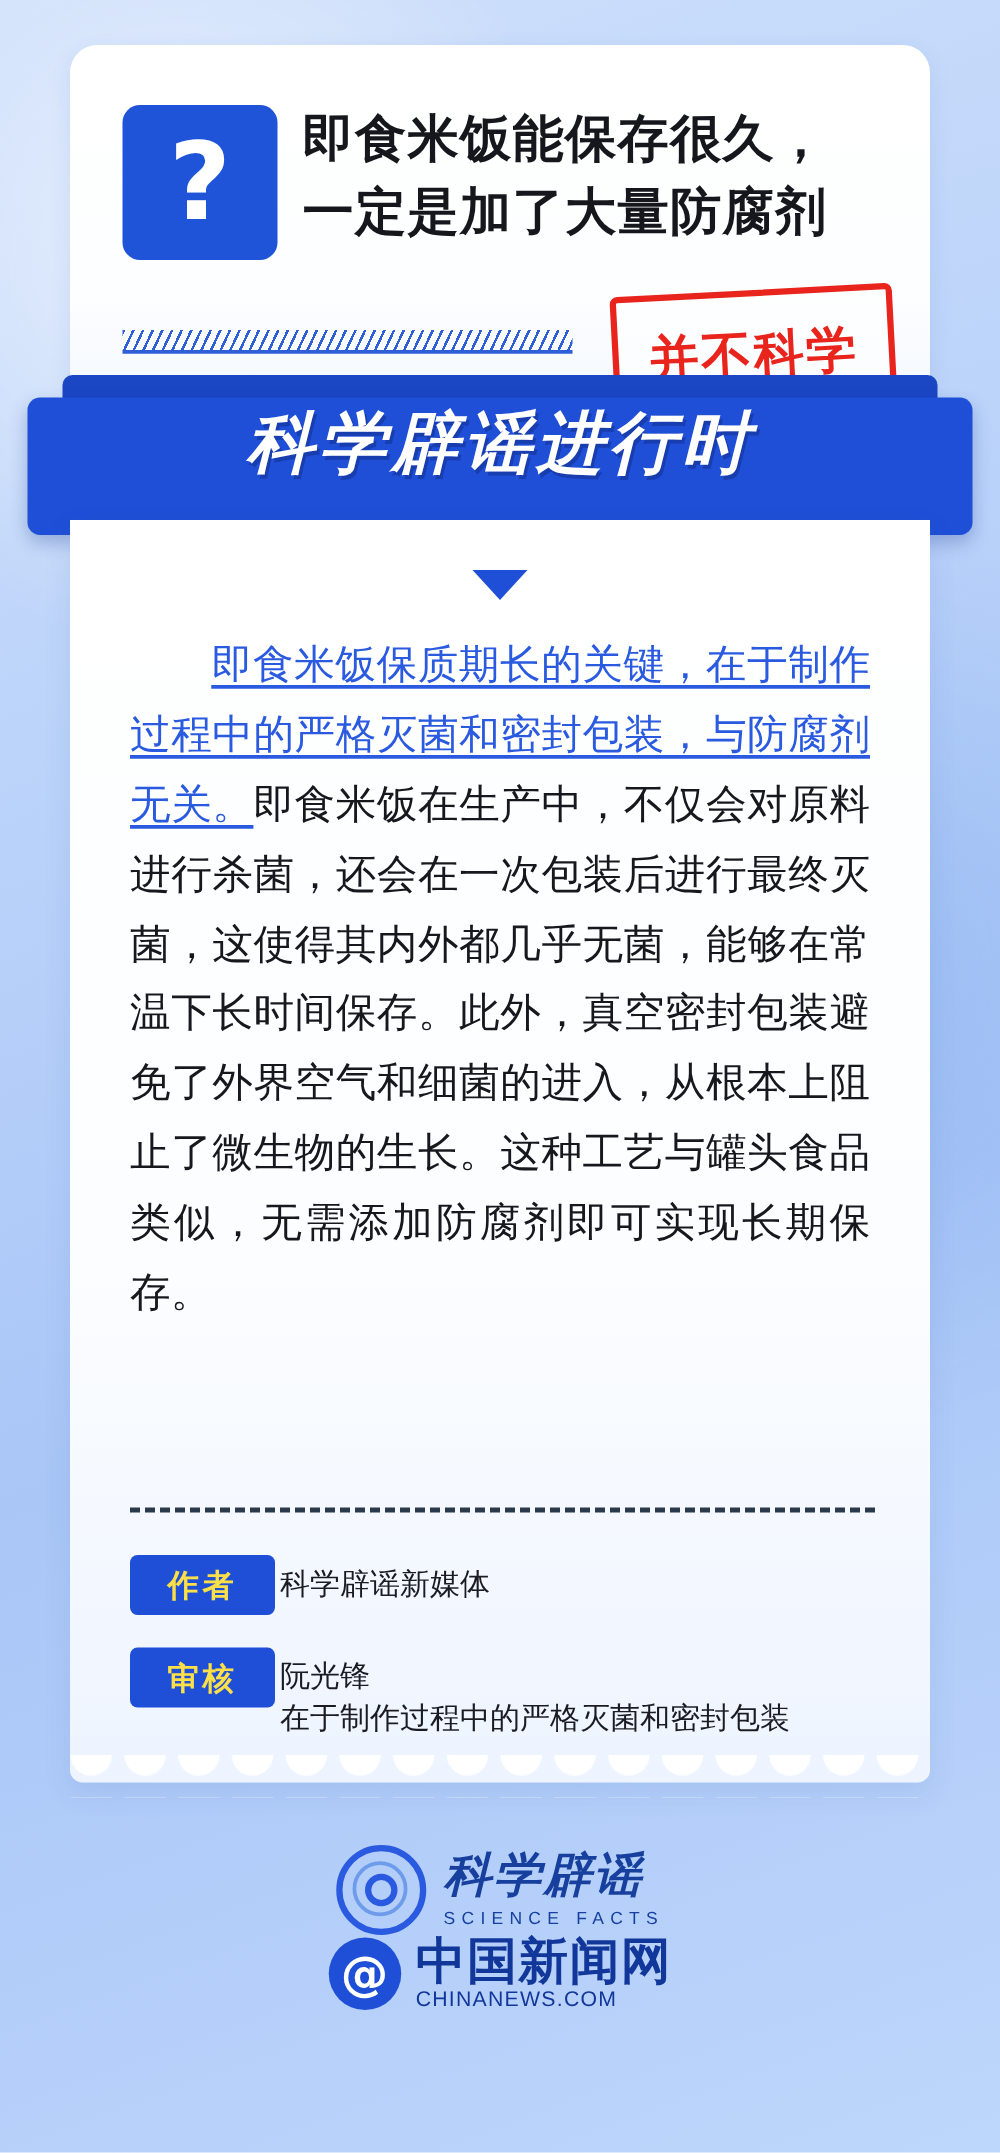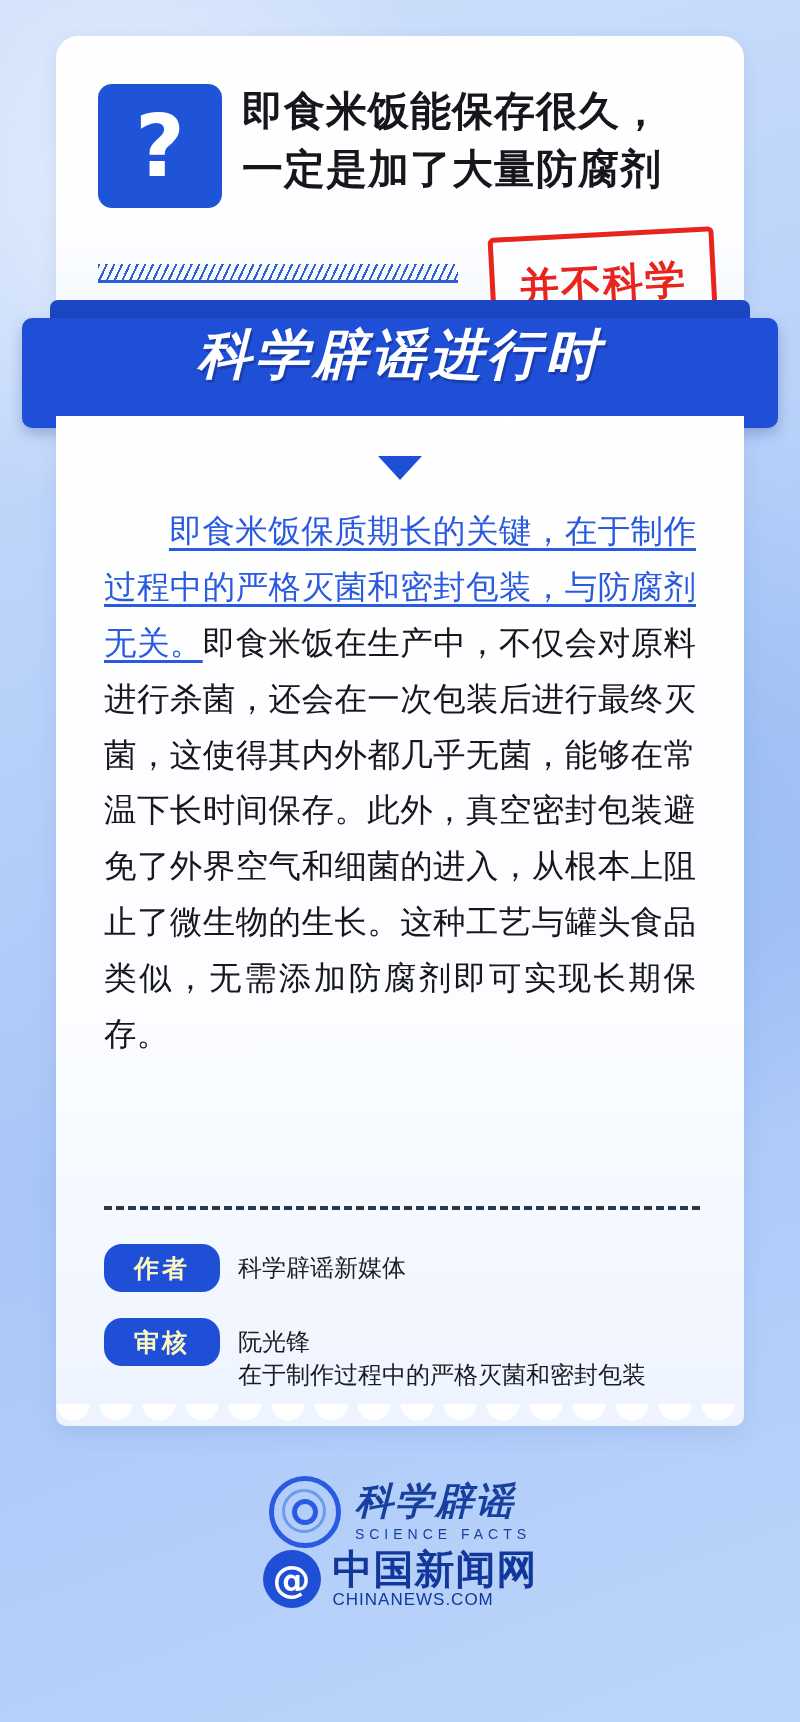--- a/index.html
+++ b/index.html
@@ -213,31 +213,31 @@
   .credit-row {
     display: flex;
     align-items: flex-start;
     margin-bottom: 26px;
   }
   .credit-tag {
     flex: 0 0 auto;
     width: 116px;
     height: 48px;
     background: #1f4fd6;
-    color: #fef9c3;
-    border-radius: 18px;
+    color: #fde047;
+    border-radius: 6px;
     font-size: 25px;
     font-weight: bold;
     letter-spacing: 3px;
     display: flex;
     align-items: center;
     justify-content: center;
   }
   .credit-val {
-    margin-left: 18px;
+    margin-left: 4px;
     font-size: 24px;
     line-height: 1.36;
     color: #1a1c22;
     padding-top: 8px;
   }
   .credit-val .l2 { display: block; }
 
   
   .scallop {
     position: absolute;

